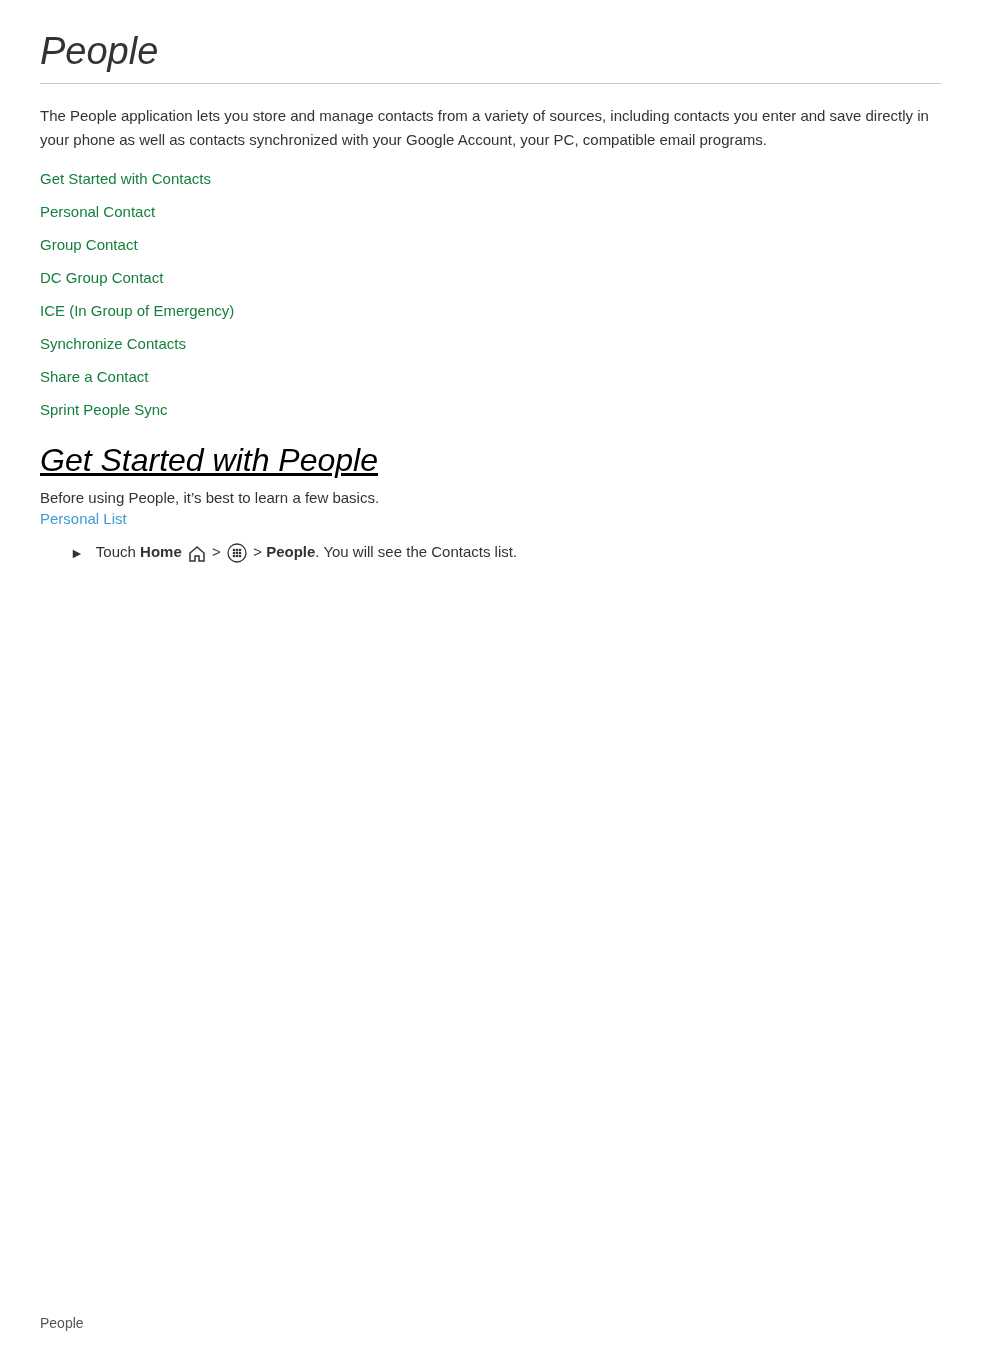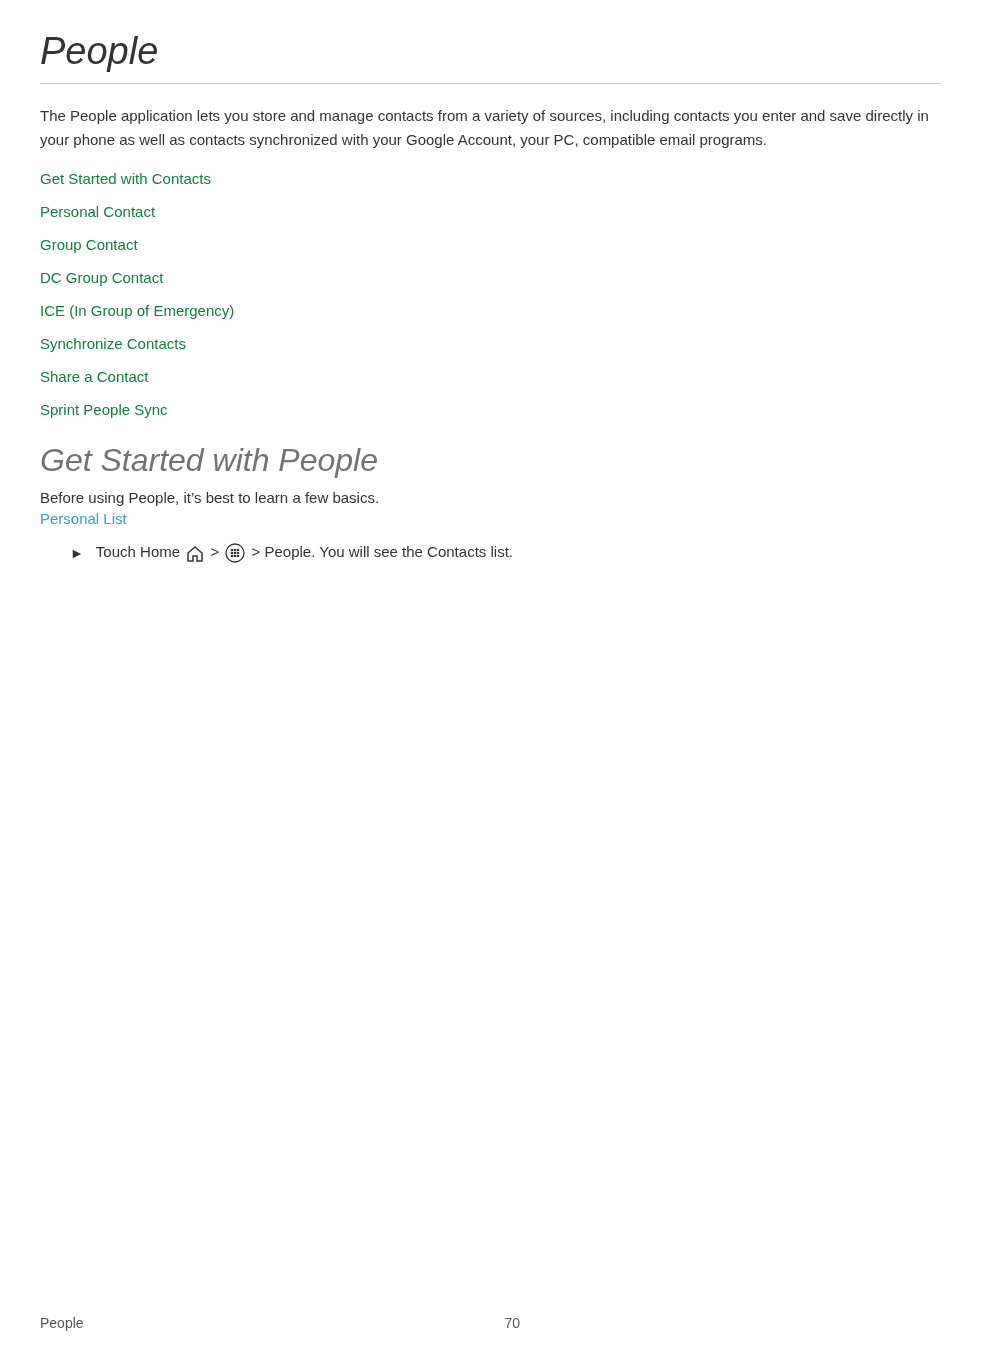--- a/index.html
+++ b/index.html
@@ -41,24 +41,25 @@
       color: #15803d;
       font-size: 15px;
       text-decoration: none;
       margin-bottom: 16px;
       cursor: pointer;
     }
 
     .section-title {
       font-size: 32px;
       font-style: italic;
-      color: #737373;
+      color: #000000;
       font-weight: normal;
       margin-top: 24px;
       margin-bottom: 10px;
+      text-decoration: underline;
     }
 
     .section-intro {
       font-size: 15px;
       color: #333333;
     }
 
     .subsection-title {
       font-size: 15px;
       color: #3a9bd5;
@@ -82,21 +83,21 @@
       margin-top: 3px;
       flex-shrink: 0;
     }
 
     .instruction-text {
       font-size: 15px;
       color: #333333;
     }
 
     .instruction-text .bold-word {
-      font-weight: normal;
+      font-weight: bold;
     }
 
     .home-icon {
       display: inline-block;
       width: 18px;
       height: 16px;
       position: relative;
       vertical-align: middle;
       margin: 0 2px;
     }
@@ -189,15 +190,14 @@
         <circle cx="10" cy="13" r="1.3" fill="#333"></circle>
         <circle cx="13" cy="13" r="1.3" fill="#333"></circle>
       </svg>
     </span>
     <span> &gt; </span><span class="bold-word">People</span><span>. You will see the Contacts list.</span>
   </span>
 </div>
 
 <div class="footer">
   <span>People</span>
-  <span class="footer-page-label">70</span>
   <span></span>
 </div>
 
 </body></html>

